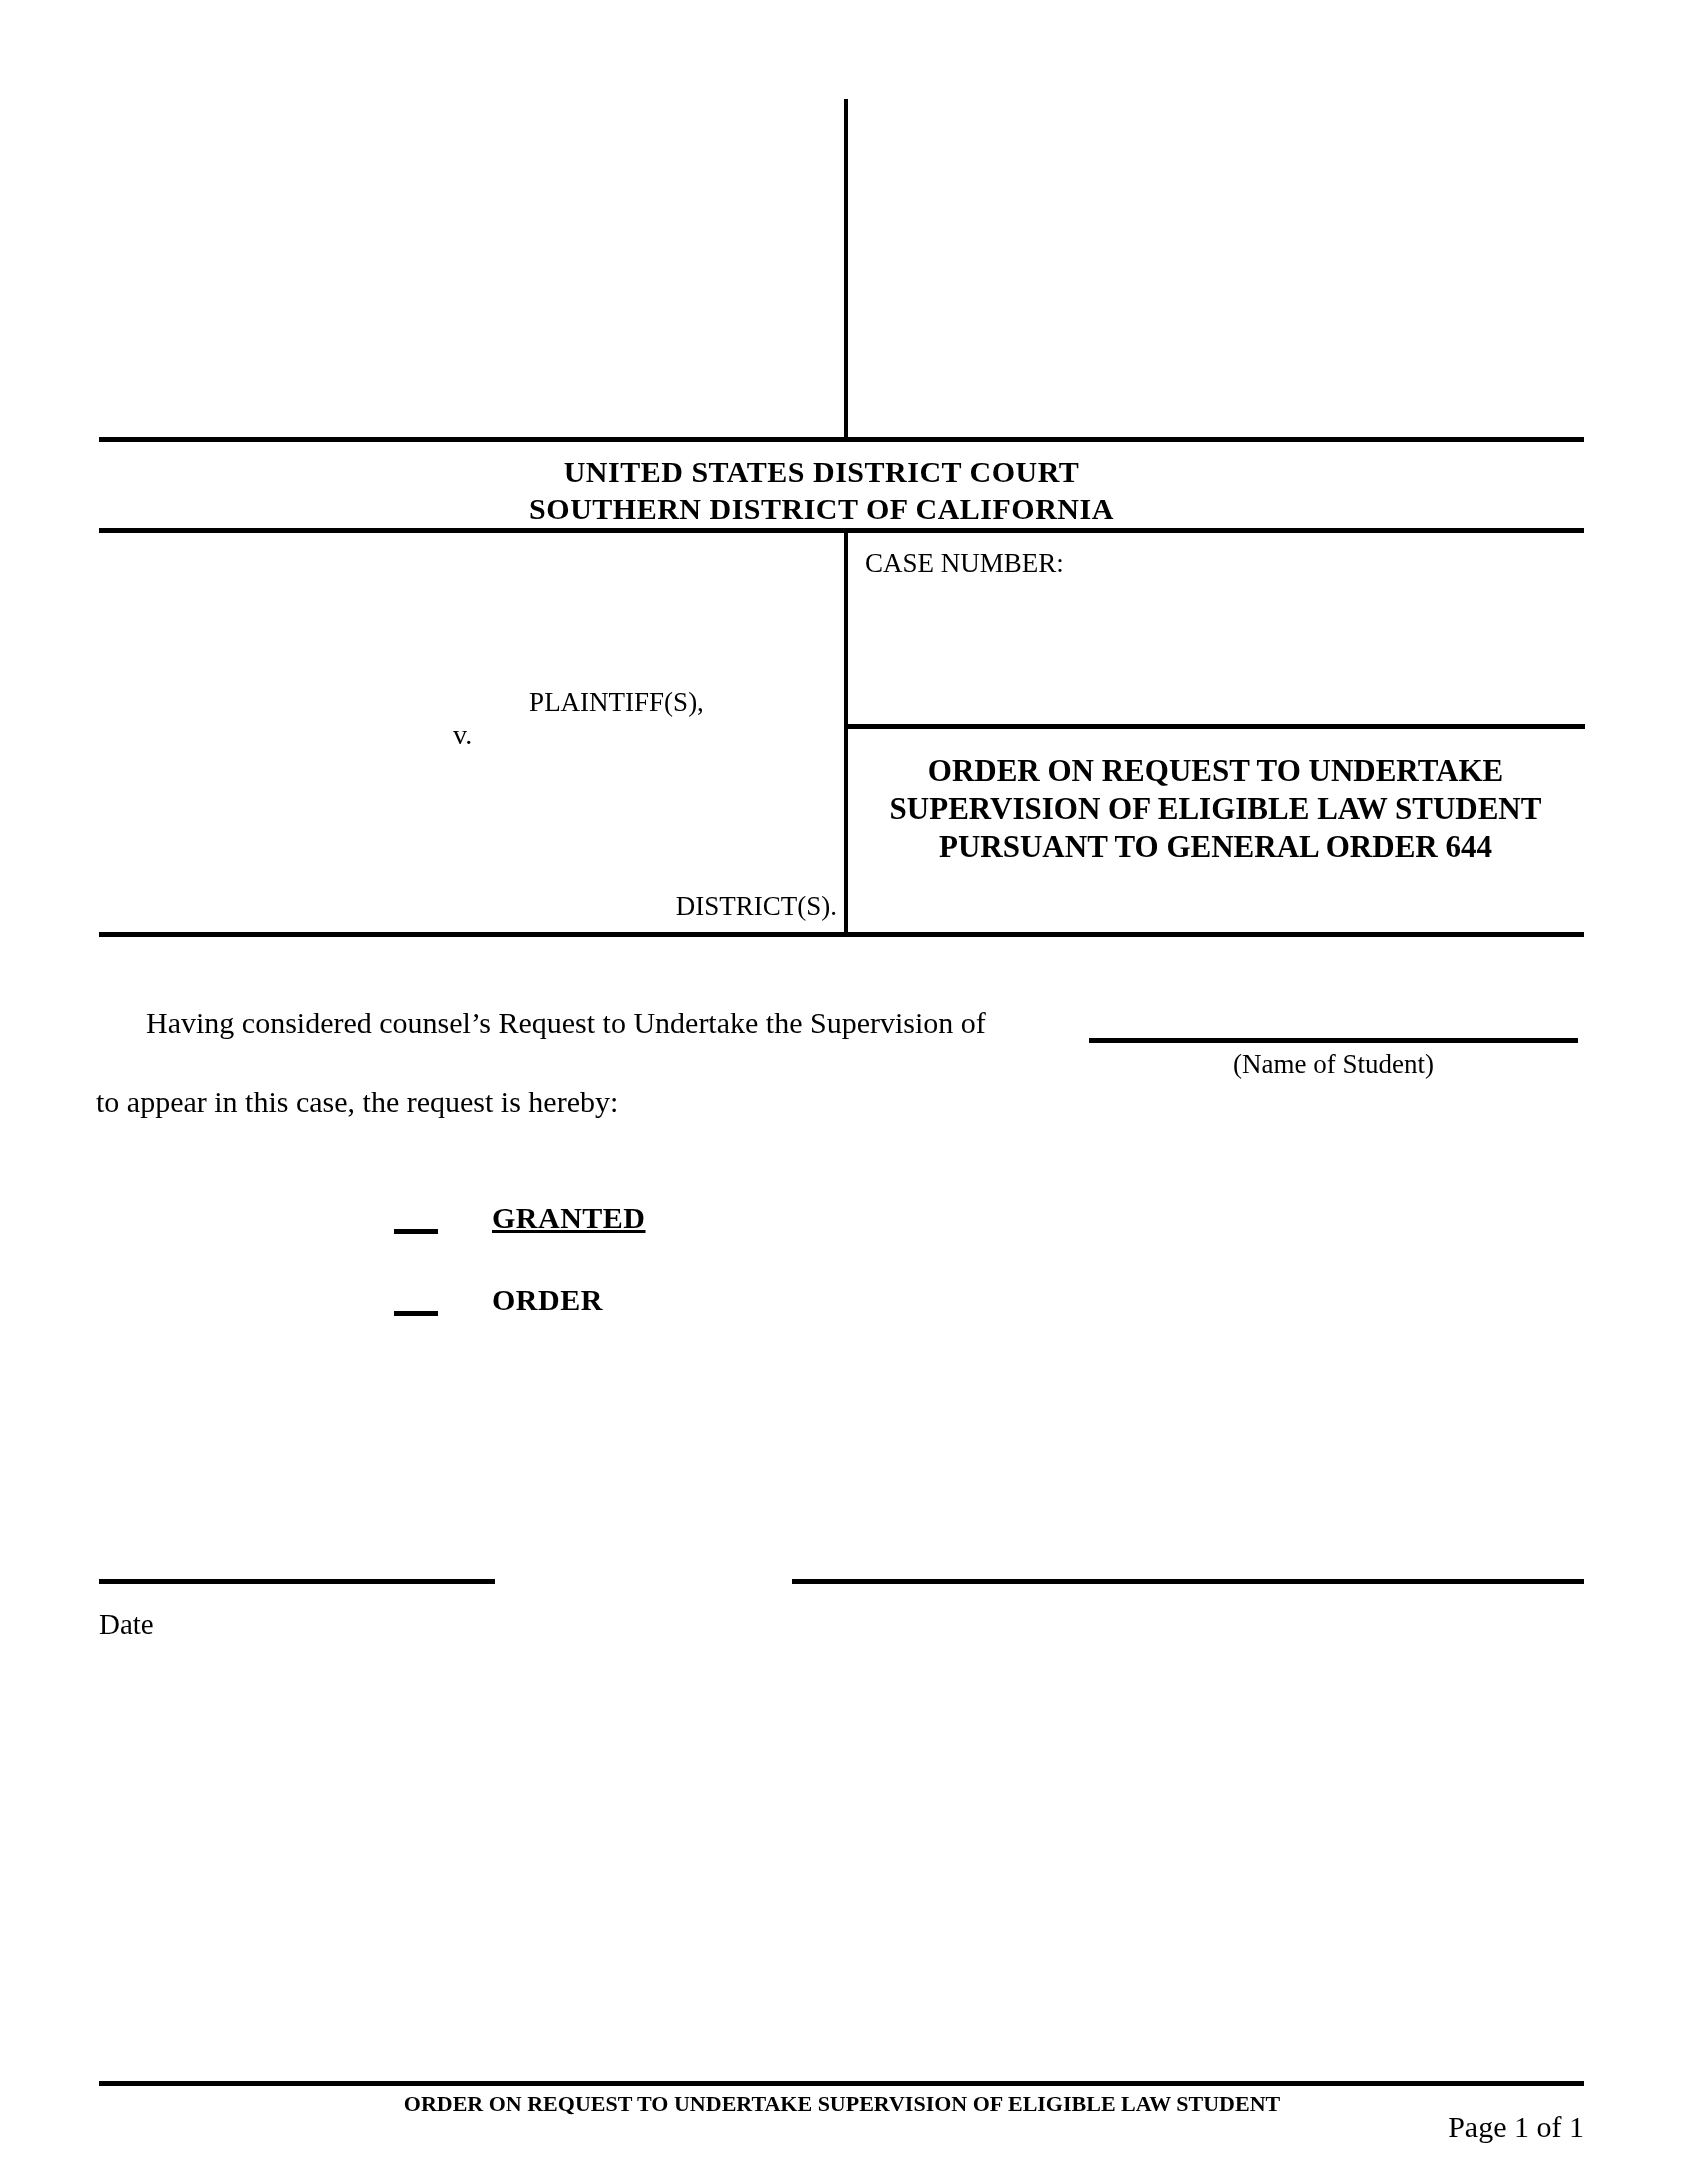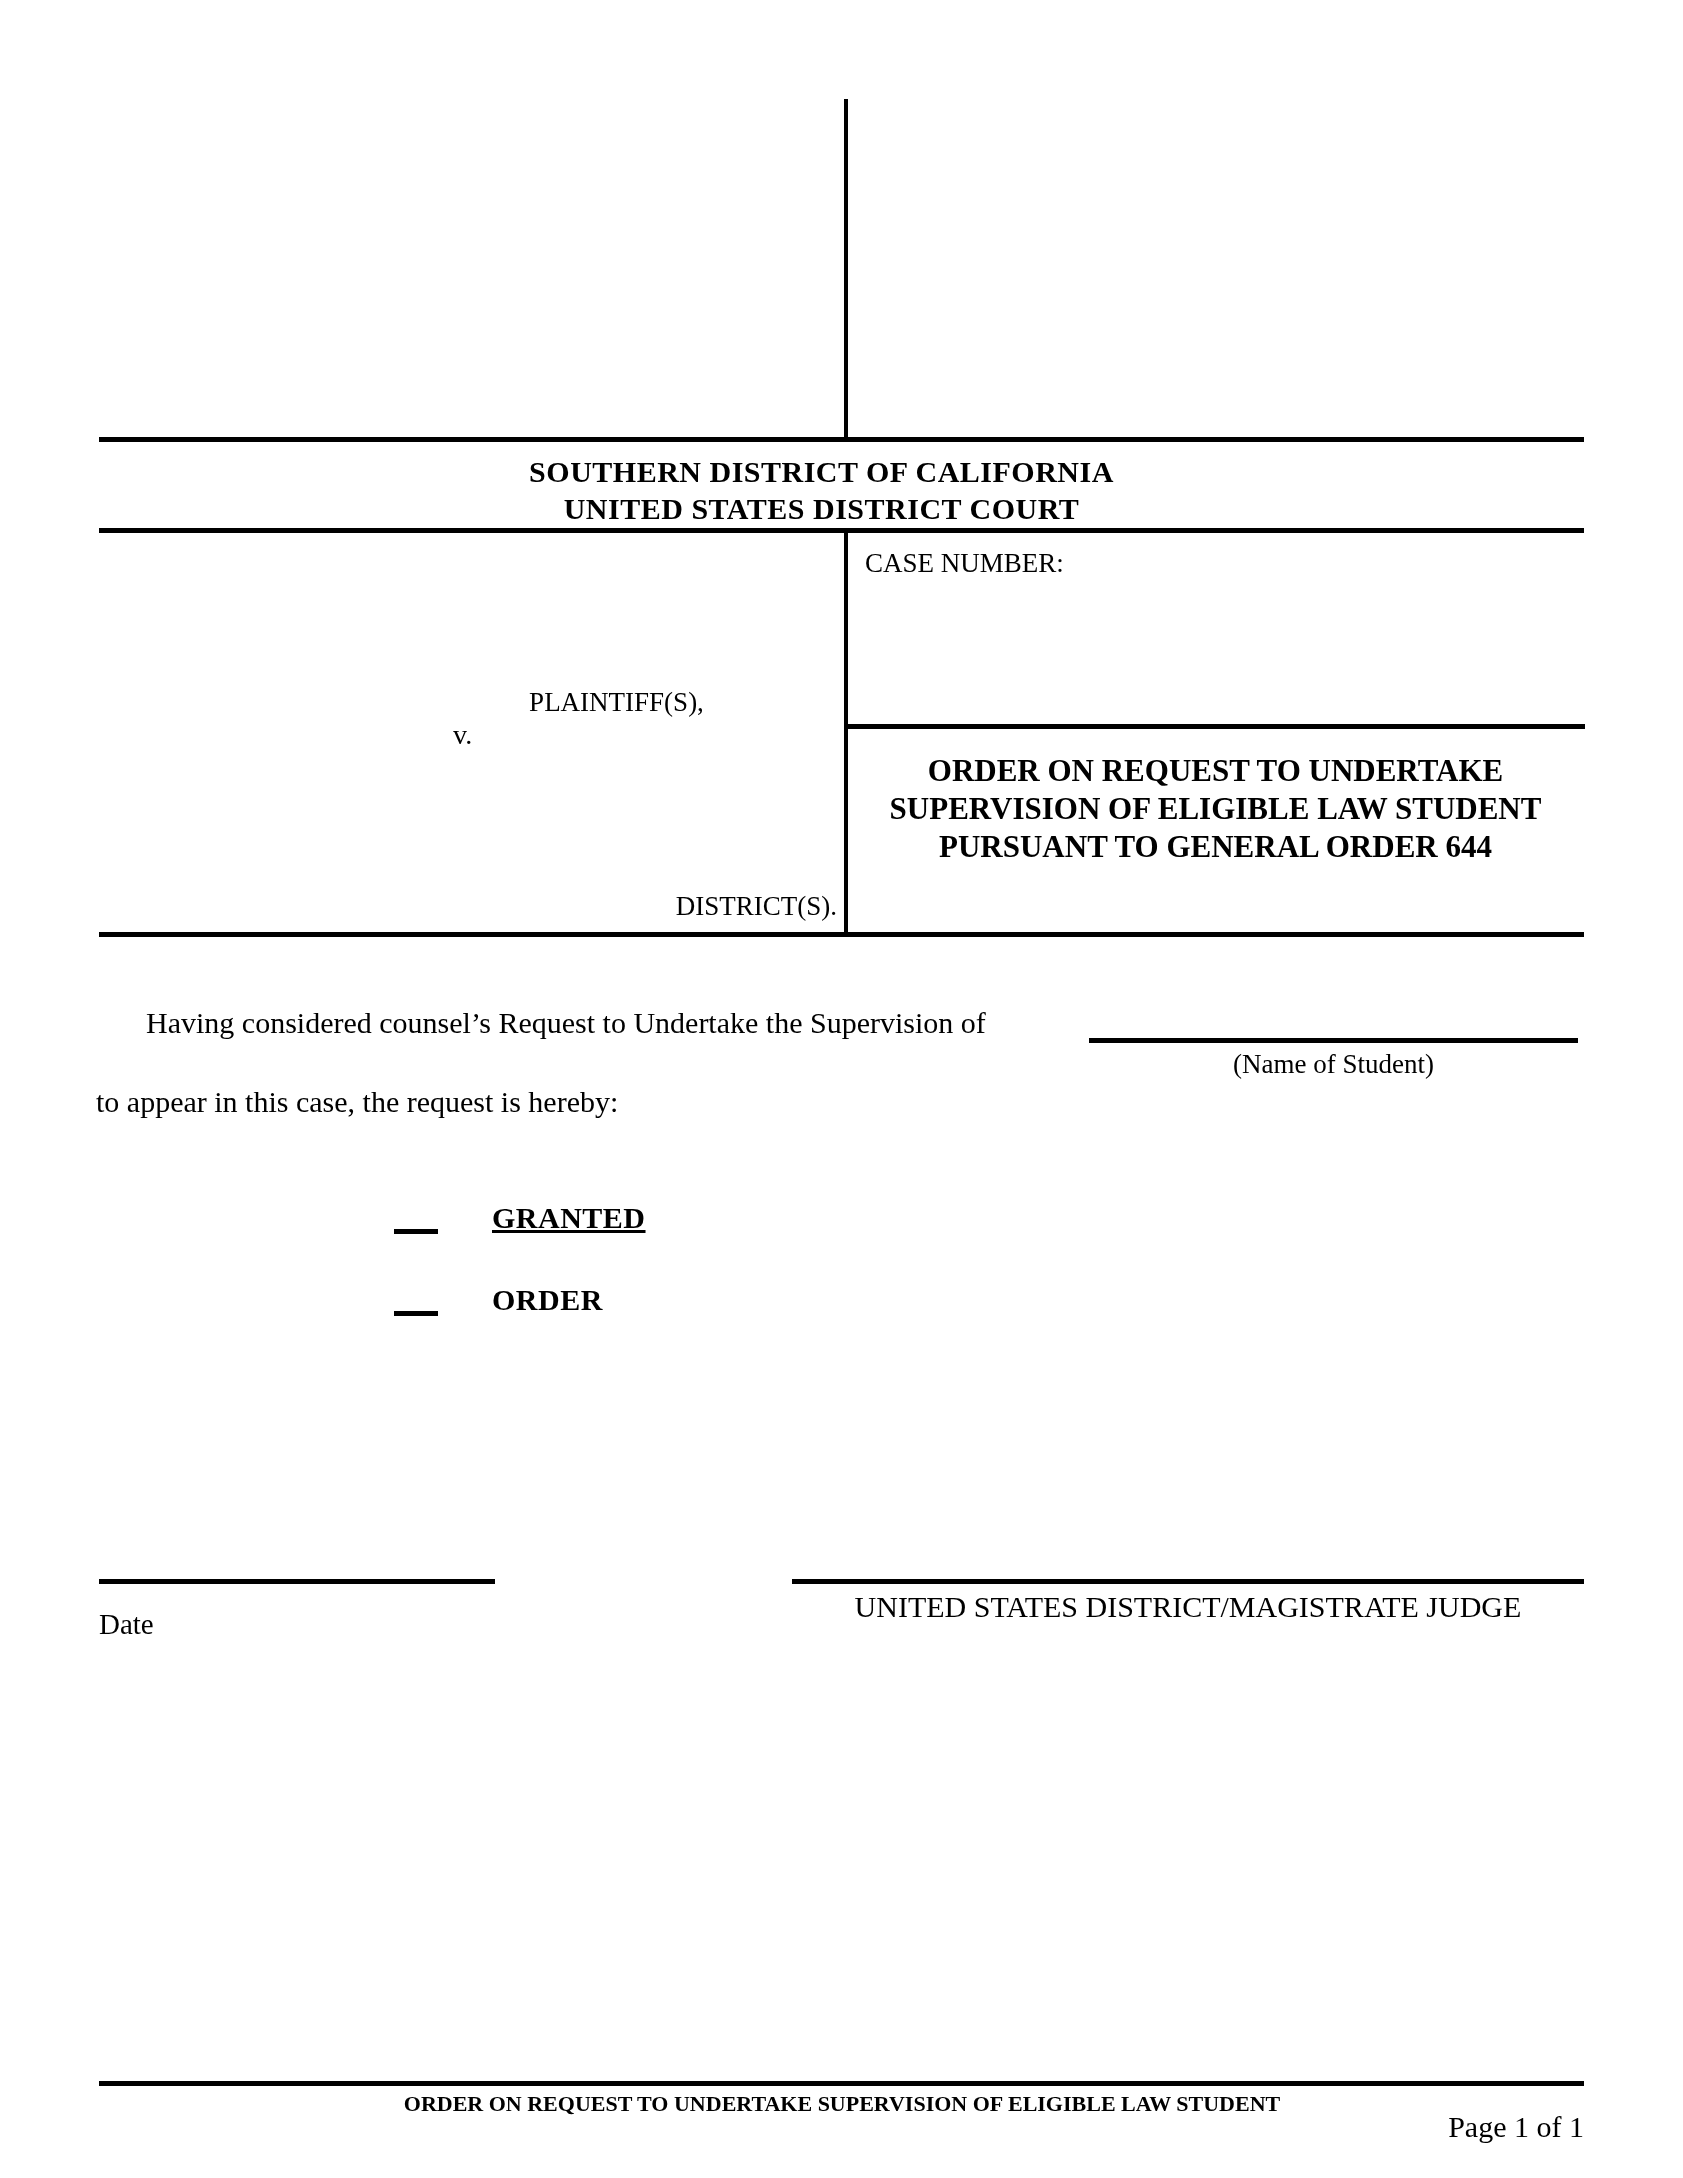--- a/index.html
+++ b/index.html
@@ -114,22 +114,22 @@
 </style>
 </head>
 <body>
 
 <div class="page">
 
   <div class="vrule vline-top"></div>
 
   <div class="rule rule-top"></div>
   <div class="court-header">
+    <div>UNITED STATES DISTRICT COURT</div>
     <div>SOUTHERN DISTRICT OF CALIFORNIA</div>
-    <div>UNITED STATES DISTRICT COURT</div>
   </div>
   <div class="rule rule-under-header"></div>
 
   <div class="vrule caption-vdivider"></div>
 
   <div class="party-field"></div>
   <div class="plaintiff-label">PLAINTIFF(S),</div>
   <div class="versus-label">v.</div>
   <div class="defendant-label">DISTRICT(S).</div>
 
@@ -149,21 +149,20 @@
   <div class="option-blank granted"></div>
   <div class="option-label granted">GRANTED</div>
 
   <div class="option-blank denied"></div>
   <div class="option-label denied">ORDER</div>
 
   <div class="rule date-line"></div>
   <div class="date-label">Date</div>
 
   <div class="rule judge-line"></div>
-  <div class="judge-label">UNITED STATES DISTRICT/MAGISTRATE JUDGE</div>
 
   <div class="rule footer-rule"></div>
   <div class="footer-title">
     <div>ORDER ON REQUEST TO UNDERTAKE SUPERVISION OF ELIGIBLE LAW STUDENT</div>
   </div>
   <div class="page-number">Page 1 of 1</div>
 
 </div>
 
 

